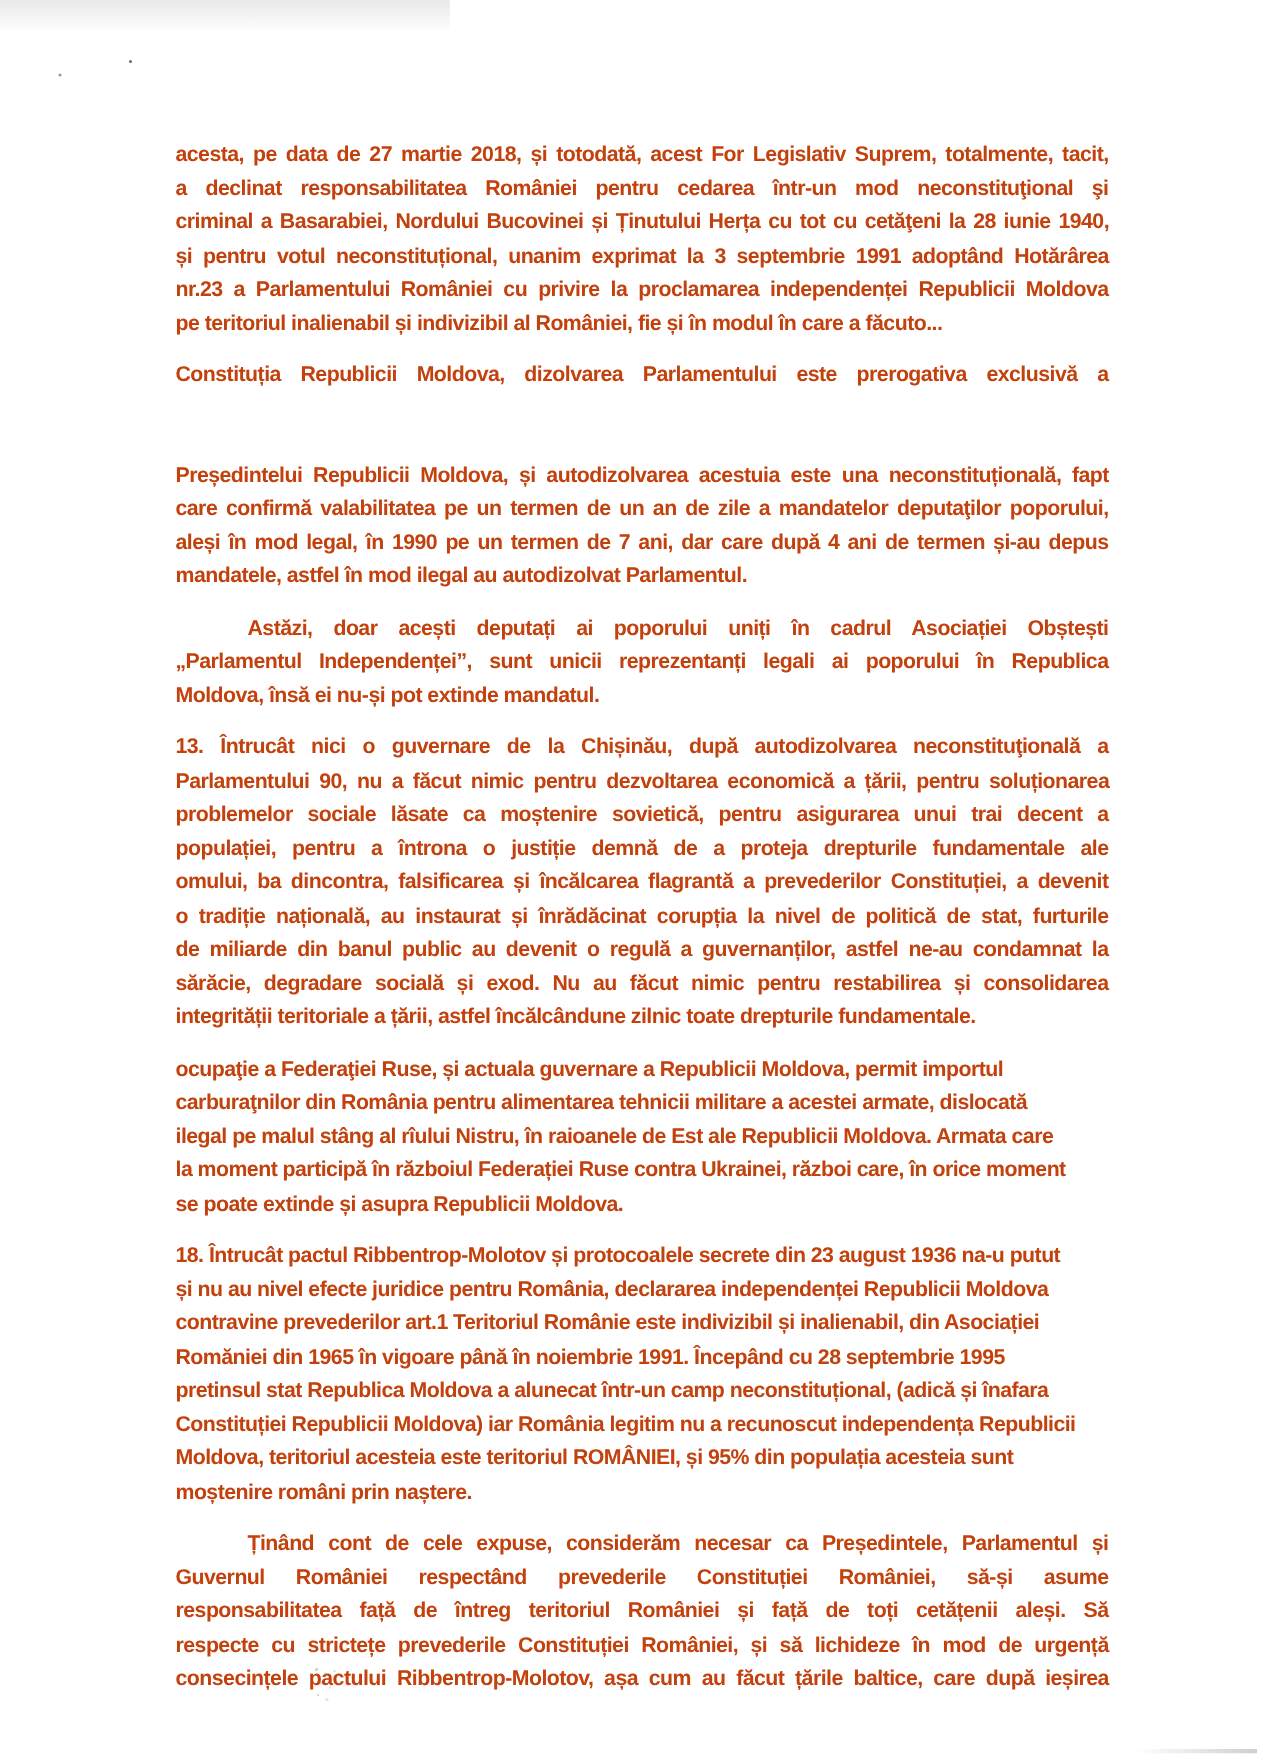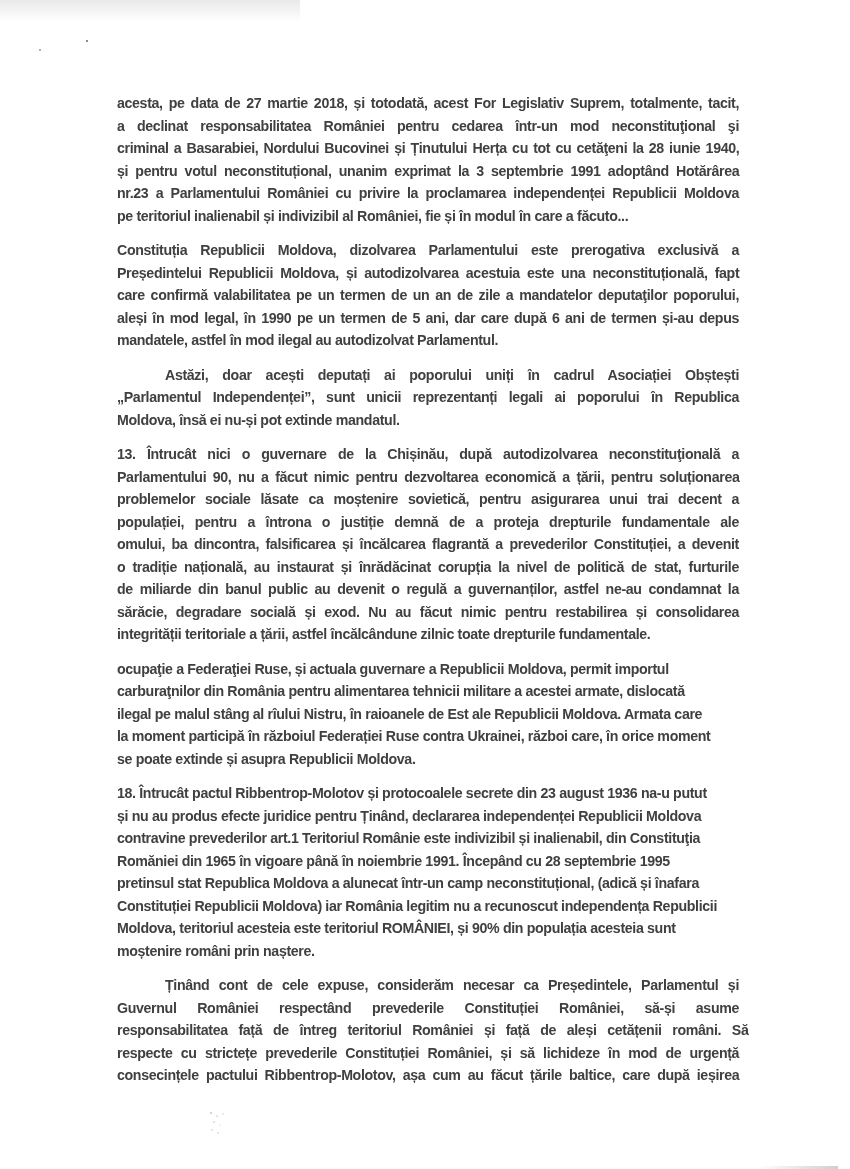--- a/index.html
+++ b/index.html
@@ -35,21 +35,21 @@
       width: 622px;
     }
     .para {
       font-size: 14.2px;
       line-height: 22.5px;
       font-weight: bold;
       letter-spacing: -0.35px;
       margin: 0 0 12px 0;
       text-align: justify;
       text-align-last: left;
-      color: #404040;
+      color: #c2410c;
     }
     .para.ragged {
       text-align: left;
     }
     .line {
       display: block;
       text-align: justify;
       text-align-last: justify;
       white-space: nowrap;
     }
@@ -93,23 +93,23 @@
     <span class="line" style="display: block; word-spacing: 2.42857px;">acesta, pe data de 27 martie 2018, și totodată, acest For Legislativ Suprem, totalmente, tacit,</span>
     <span class="line" style="display: block; word-spacing: 8px;">a declinat responsabilitatea României pentru cedarea într-un mod  neconstituţional şi</span>
     <span class="line" style="display: block; word-spacing: 1.6px;">criminal a Basarabiei, Nordului Bucovinei și Ținutului Herța cu tot cu cetăţeni la 28 iunie 1940,</span>
     <span class="line" style="display: block; word-spacing: 3.63636px;">și pentru votul neconstituțional, unanim exprimat la 3 septembrie 1991 adoptând Hotărârea</span>
     <span class="line" style="display: block; word-spacing: 3.7px;">nr.23 a Parlamentului României cu privire la proclamarea independenței Republicii Moldova</span>
     <span class="line last">pe teritoriul inalienabil și indivizibil al României, fie și în modul în care a făcuto...</span>
   </p>
 
   <p class="para">
     <span class="line" style="display: block; word-spacing: 9.5px;">Constituția Republicii Moldova, dizolvarea Parlamentului este prerogativa exclusivă a</span>
-    <span class="line" style="display: block; word-spacing: 3.55556px;">Președintelui Republicii Moldova, și autodizolvarea acestuia este una neconstituțională, fapt</span>
+    <span class="line" style="display: block; word-spacing: 3.55556px; margin-top: 44px;">Președintelui Republicii Moldova, și autodizolvarea acestuia este una neconstituțională, fapt</span>
     <span class="line" style="display: block; word-spacing: 2.21429px;">care confirmă valabilitatea pe un termen de un an de zile a mandatelor deputaţilor poporului,</span>
-    <span class="line" style="display: block; word-spacing: 1.9px;">aleși în mod legal, în 1990 pe un termen de 5 ani, dar care după 6 ani de termen și-au depus</span>
+    <span class="line" style="display: block; word-spacing: 1.9px;">aleși în mod legal, în 1990 pe un termen de 7 ani, dar care după 4 ani de termen și-au depus</span>
     <span class="line last">mandatele,  astfel în mod ilegal au autodizolvat Parlamentul.</span>
   </p>
 
   <p class="para p-indent">
     <span class="line" style="display: block; word-spacing: 5.6px;">Astăzi, doar acești deputați ai poporului uniți în cadrul Asociației Obștești</span>
     <span class="line" style="display: block; word-spacing: 7.88889px;">„Parlamentul Independenței”, sunt unicii reprezentanți legali ai poporului în Republica</span>
     <span class="line last">Moldova, însă ei nu-și pot extinde mandatul.</span>
   </p>
 
   <p class="para">
@@ -127,33 +127,33 @@
   <p class="para ragged">
     <span class="line">ocupaţie a Federaţiei Ruse, și actuala guvernare a Republicii Moldova, permit importul</span>
     <span class="line">carburaţnilor din România pentru alimentarea tehnicii militare a acestei armate, dislocată</span>
     <span class="line">ilegal pe malul stâng al rîului Nistru, în raioanele de Est ale Republicii Moldova. Armata care</span>
     <span class="line">la moment participă în războiul Federației Ruse contra Ukrainei, război care, în orice moment</span>
     <span class="line last">se poate extinde și asupra Republicii Moldova.</span>
   </p>
 
   <p class="para ragged">
     <span class="line"> 18. Întrucât pactul Ribbentrop-Molotov și protocoalele secrete din 23 august 1936 na-u putut</span>
-    <span class="line">și nu au produs efecte juridice pentru Ținând, declararea independenței Republicii Moldova</span>
-    <span class="line">contravine prevederilor art.1 Teritoriul Românie este indivizibil și inalienabil, din Constituţia</span>
+    <span class="line">și nu au nivel efecte juridice pentru România, declararea independenței Republicii Moldova</span>
+    <span class="line">contravine prevederilor art.1 Teritoriul Românie este indivizibil și inalienabil, din Asociației</span>
     <span class="line">Romăniei din 1965 în vigoare până în noiembrie 1991. Începând cu 28 septembrie 1995</span>
     <span class="line">pretinsul stat Republica Moldova a alunecat într-un camp neconstituțional, (adică și înafara</span>
     <span class="line">Constituției Republicii Moldova) iar România legitim nu a recunoscut independența Republicii</span>
-    <span class="line">Moldova, teritoriul  acesteia  este teritoriul ROMÂNIEI, și 90% din populația acesteia sunt</span>
+    <span class="line">Moldova, teritoriul  acesteia  este teritoriul ROMÂNIEI, și 95% din populația acesteia sunt</span>
     <span class="line last">moștenire români prin naștere.</span>
   </p>
 
   <p class="para p-indent">
     <span class="line" style="display: block; word-spacing: 1px;">Ținând cont de cele expuse, considerăm necesar ca Președintele, Parlamentul și</span>
     <span class="line" style="display: block; word-spacing: 17.1429px;">Guvernul României respectând prevederile Constituției României, să-și asume</span>
-    <span class="line" style="display: block; word-spacing: 7.08333px;">responsabilitatea față de întreg teritoriul României și față de aleși cetățenii români. Să</span>
+    <span class="line" style="display: block; word-spacing: 7.08333px;">responsabilitatea față de întreg teritoriul României și față de toți cetățenii aleși. Să</span>
     <span class="line" style="display: block; word-spacing: 4.66667px;">respecte cu strictețe prevederile Constituției României, și să lichideze în mod de urgență</span>
     <span class="line" style="display: block; word-spacing: 3.54545px;">consecințele pactului Ribbentrop-Molotov, așa cum au făcut țările baltice, care după ieșirea</span>
   </p>
 
 </div>
 
 <svg class="stamp-smudge" viewBox="0 0 28 30">
   <circle cx="6" cy="5" r="1.2" fill="#888"></circle>
   <circle cx="12" cy="8" r="1" fill="#999"></circle>
   <circle cx="18" cy="6" r="0.9" fill="#aaa"></circle>

